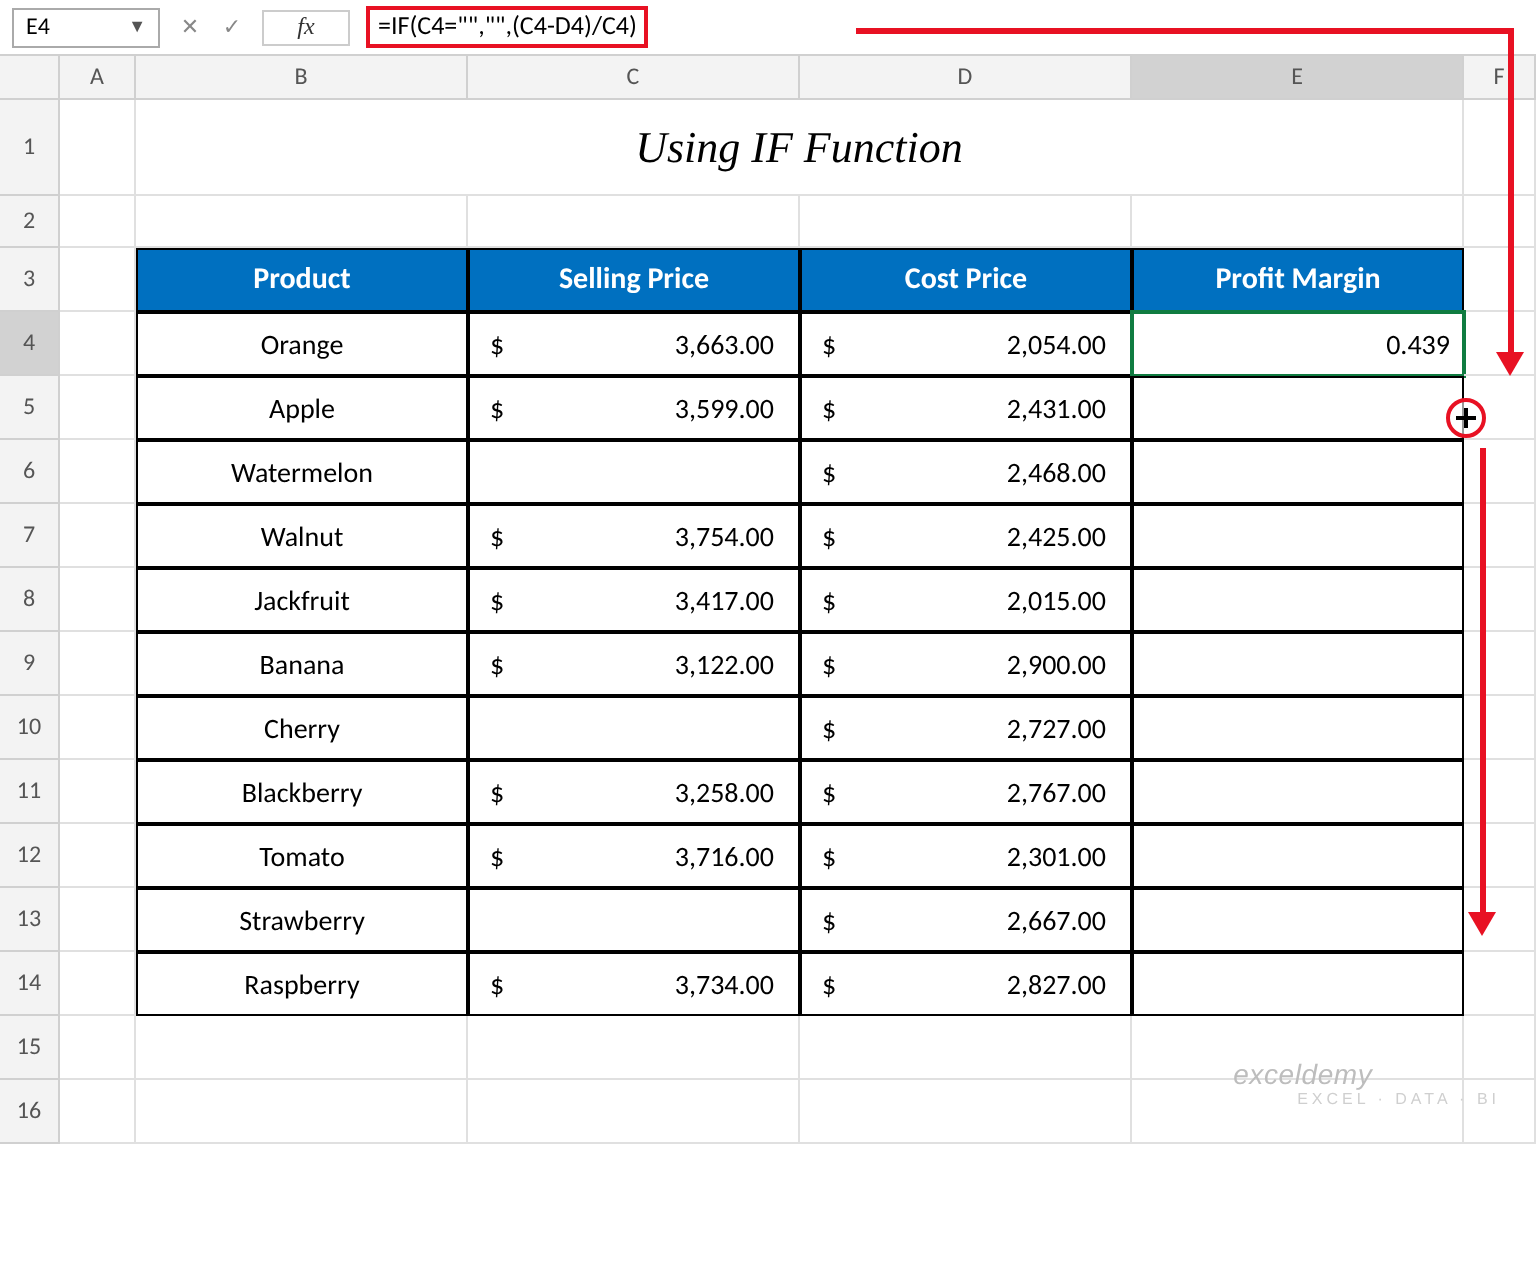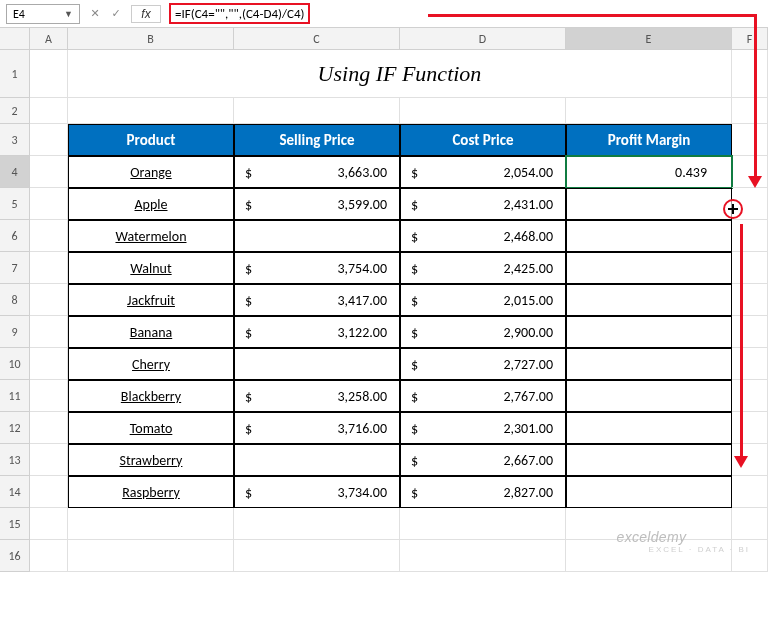--- a/index.html
+++ b/index.html
@@ -1,21 +1,21 @@
 <!DOCTYPE html>
 <html><head>
 <meta charset="utf-8">
 <style>
 * { box-sizing: border-box; margin: 0; padding: 0; }
 body { font-family: Calibri, Arial, sans-serif; font-size: 13px; background: #fff; position: relative; width: 768px; height: 632px; overflow: hidden; }
 
 .top-bar { display: flex; align-items: center; gap: 6px; padding: 4px 6px; border-bottom: 1px solid #d0d0d0; height: 28px; }
 .name-box { width: 74px; height: 20px; border: 1px solid #aaa; padding: 2px 6px; font-size: 12px; background: #fff; display: flex; align-items: center; justify-content: space-between; }
 .name-box-chev { font-size: 9px; color: #555; }
-.fx-btn { width: 30px; height: 18px; border: 1px solid #ccc; display: flex; align-items: center; justify-content: center; font-style: italic; font-size: 12px; font-family: Liberation Sans, sans-serif; color: #333; }
+.fx-btn { width: 44px; height: 18px; border: 1px solid #ccc; display: flex; align-items: center; justify-content: center; font-style: italic; font-size: 12px; font-family: Liberation Serif, serif; color: #333; }
 .formula-input { flex: 1; height: 20px; padding: 2px 6px; font-size: 13px; font-family: Calibri, Arial, sans-serif; display: flex; align-items: center; }
 .formula-highlight { border: 2.5px solid #e81123; padding: 1px 4px; margin-left: -4px; }
 .cancel-check { display:flex; gap:3px; align-items:center; }
 .cc-btn { width:18px; height:18px; display:flex; align-items:center; justify-content:center; font-size:11px; color:#888; }
 
 .grid { display: grid; grid-template-columns: 30px 38px 166px 166px 166px 166px 36px; }
 .col-head { height: 22px; border-right: 1px solid #d0d0d0; border-bottom: 1px solid #d0d0d0; display: flex; align-items: center; justify-content: center; color: #555; font-size: 12px; background: #f3f3f3; }
 .col-head.sel { background: #d2d2d2; }
 .row-head { height: 32px; border-right: 1px solid #d0d0d0; border-bottom: 1px solid #d0d0d0; display: flex; align-items: center; justify-content: center; color: #555; font-size: 12px; background: #f3f3f3; }
 .row-head.sel { background: #d2d2d2; }
@@ -23,25 +23,25 @@
 .row-head.r2 { height: 26px; }
 
 .cell { height: 32px; border-right: 1px solid #e0e0e0; border-bottom: 1px solid #e0e0e0; }
 .cell.r1 { height: 48px; }
 .cell.r2 { height: 26px; }
 
 .title-cell { grid-column: 3 / 7; display:flex; align-items:center; justify-content:center; font-size: 22px; font-weight: normal; font-style: italic; font-family: 'Times New Roman', serif; }
 
 .th { background: #0070c0; color: #fff; font-weight: bold; font-size: 15px; display: flex; align-items: center; justify-content: center; border: 1px solid #000; }
 .td { border: 1px solid #000; display: flex; align-items: center; padding: 0 8px; font-size: 14px; }
-.td.center { justify-content: center; text-decoration: underline; }
+.td.center { justify-content: center; }
 .td.money { justify-content: space-between; }
 .td .dollar { padding-left: 2px; }
 .td .amt { padding-right: 4px; }
-.td.result { justify-content: flex-end; padding-right: 24px; }
+.td.result { justify-content: flex-end; padding-right: 6px; }
 .td.e4 { outline: 2px solid #107c41; outline-offset: -1px; background: #fff; }
 
 .fill-handle { position: absolute; width: 20px; height: 20px; border: 2px solid #e81123; border-radius: 50%; background: rgba(255,255,255,0.6); display:flex;align-items:center;justify-content:center; }
 .fill-handle::before { content:''; position:absolute; width:10px; height:2px; background:#000; }
 .fill-handle::after { content:''; position:absolute; width:2px; height:10px; background:#000; }
 
 .arrow-line { position: absolute; background: #e81123; }
 .arrow-head { position: absolute; width: 0; height: 0; }
 
 .watermark { position: absolute; right: 18px; bottom: 78px; font-size: 14px; color: #bdbdbd; font-style: italic; font-family: Liberation Sans, sans-serif; letter-spacing: 0.3px; }

